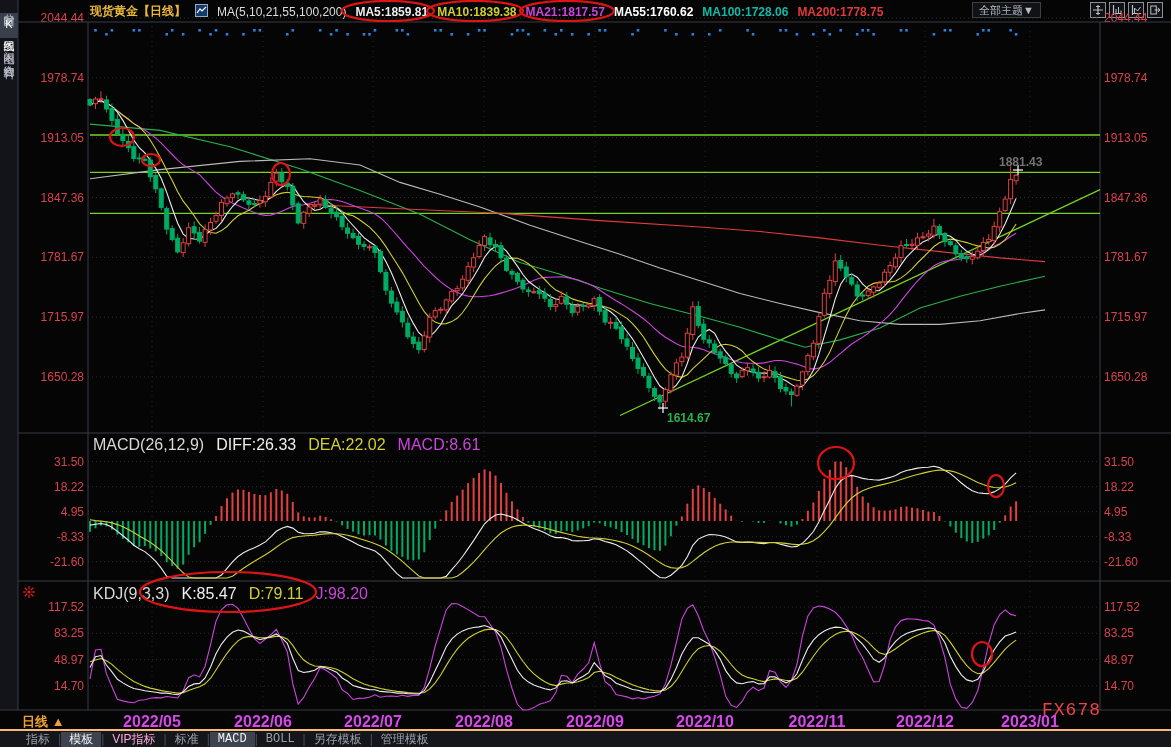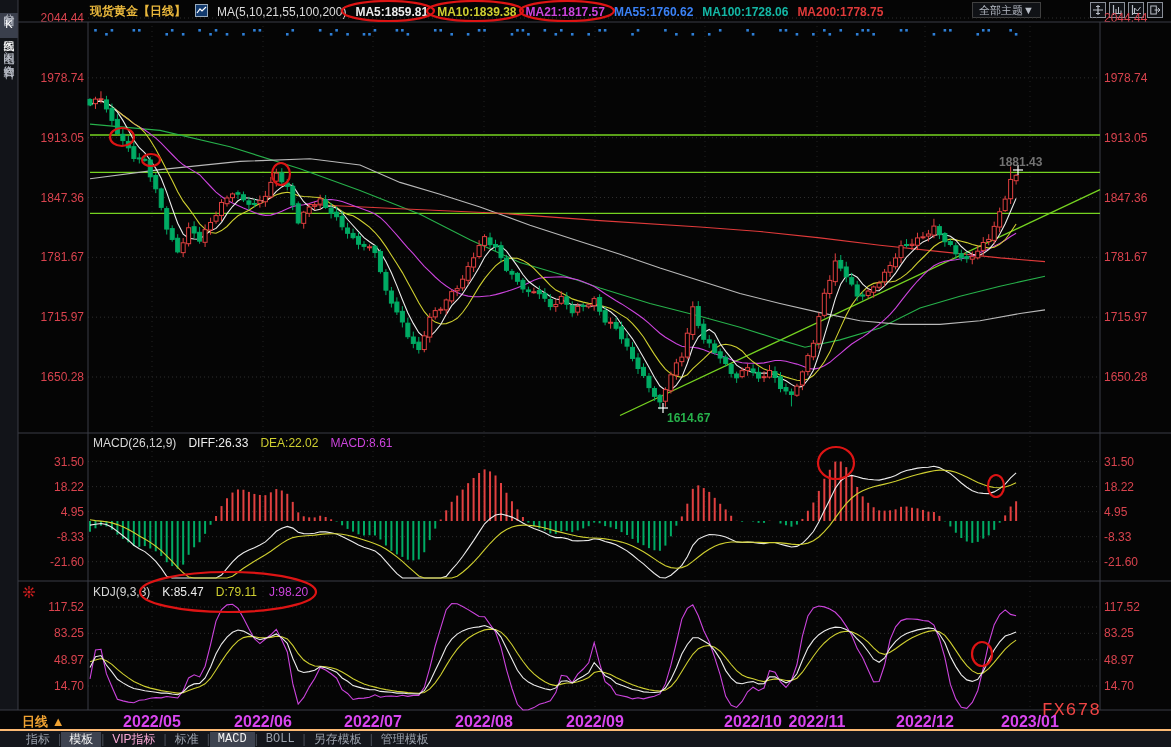--- a/index.html
+++ b/index.html
@@ -28,21 +28,21 @@
 
   
   #chart-svg{position:absolute;left:0;top:0;z-index:4;pointer-events:none;}
 
   
   .axlab{position:absolute;font-size:12px;color:#d9434e;z-index:2;}
   .axlab.left{left:18px;width:66px;text-align:right;}
   .axlab.right{left:1104px;width:66px;text-align:left;}
 
   
-  .legend{position:absolute;z-index:3;font-size:12px;display:flex;gap:12px;white-space:nowrap;justify-content:center;}
+  .legend{position:absolute;z-index:3;font-size:16px;display:flex;gap:12px;white-space:nowrap;justify-content:center;}
   #macd-legend{left:93px;top:436px;}
   #kdj-legend{left:93px;top:585px;}
   .lg-name{color:#d8d8d8;}
   .lg-a{color:#eeeeee;}
   .lg-b{color:#cfcf30;}
   .lg-c{color:#cc44dd;}
 
   
   .ext-label{position:absolute;font-weight:bold;font-size:12px;z-index:5;}
   #high-label{left:999px;top:155px;color:#737373;text-align:center;}
@@ -83,21 +83,21 @@
       <span>
         <svg width="13" height="13" viewBox="0 0 13 13">
             <rect x="0.5" y="0.5" width="12" height="12" fill="#123a6e" stroke="#9ab"></rect>
             <polyline points="2,9 5,5 7,7 11,3" fill="none" stroke="#fff" stroke-width="1.2"></polyline>
           </svg>
       </span>
       <span class="ma-head">MA(5,10,21,55,100,200)</span>
       <span class="ma-val" style="color: rgb(236, 236, 236);">MA5:1859.81</span>
       <span class="ma-val" style="color: rgb(207, 207, 48);">MA10:1839.38</span>
       <span class="ma-val" style="color: rgb(204, 68, 221);">MA21:1817.57</span>
-      <span class="ma-val" style="color: #3b82f6;">MA55:1760.62</span>
+      <span class="ma-val" style="color: #ffffff;">MA55:1760.62</span>
       <span class="ma-val" style="color: #14b8a6;">MA100:1728.06</span>
       <span class="ma-val" style="color: rgb(224, 58, 58);">MA200:1778.75</span>
     </div>
     <div id="theme-btn">全部主题▼</div>
     <div id="winicons">
       <span class="wicon">
         <svg width="10" height="10" viewBox="0 0 10 10">
             <path d="M5 0v10M0 5h10" stroke="#b8bdc6" stroke-width="1.2"></path>
             <path d="M3 1.5h4M3 8.5h4" stroke="#b8bdc6" stroke-width="1"></path>
           </svg>
@@ -798,21 +798,21 @@
 
   <div class="ext-label" id="high-label">1881.43</div>
   <div class="ext-label" id="low-label">1614.67</div>
 
   <div id="date-row">
       <span class="xlab" style="left: 152px;">2022/05</span>
       <span class="xlab" style="left: 263px;">2022/06</span>
       <span class="xlab" style="left: 373px;">2022/07</span>
       <span class="xlab" style="left: 484px;">2022/08</span>
       <span class="xlab" style="left: 595px;">2022/09</span>
-      <span class="xlab" style="left: 705px; margin-left: 48px;">2022/10</span>
+      <span class="xlab" style="left: 705px;">2022/10</span>
       <span class="xlab" style="left: 817px;">2022/11</span>
       <span class="xlab" style="left: 925px;">2022/12</span>
       <span class="xlab" style="left: 1030px;">2023/01</span>
     </div>
   <div id="period-cell">
     <span>日线</span>
     <span>▲</span>
   </div>
   <div id="watermark">FX678</div>
 

